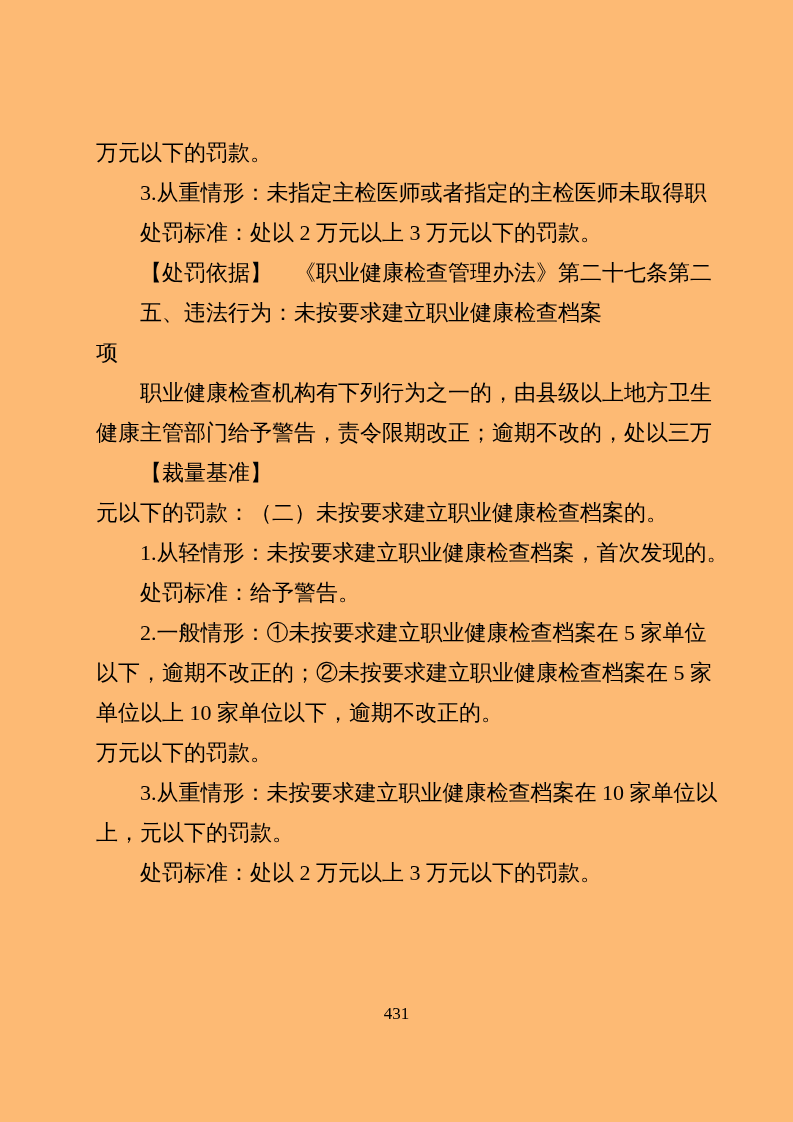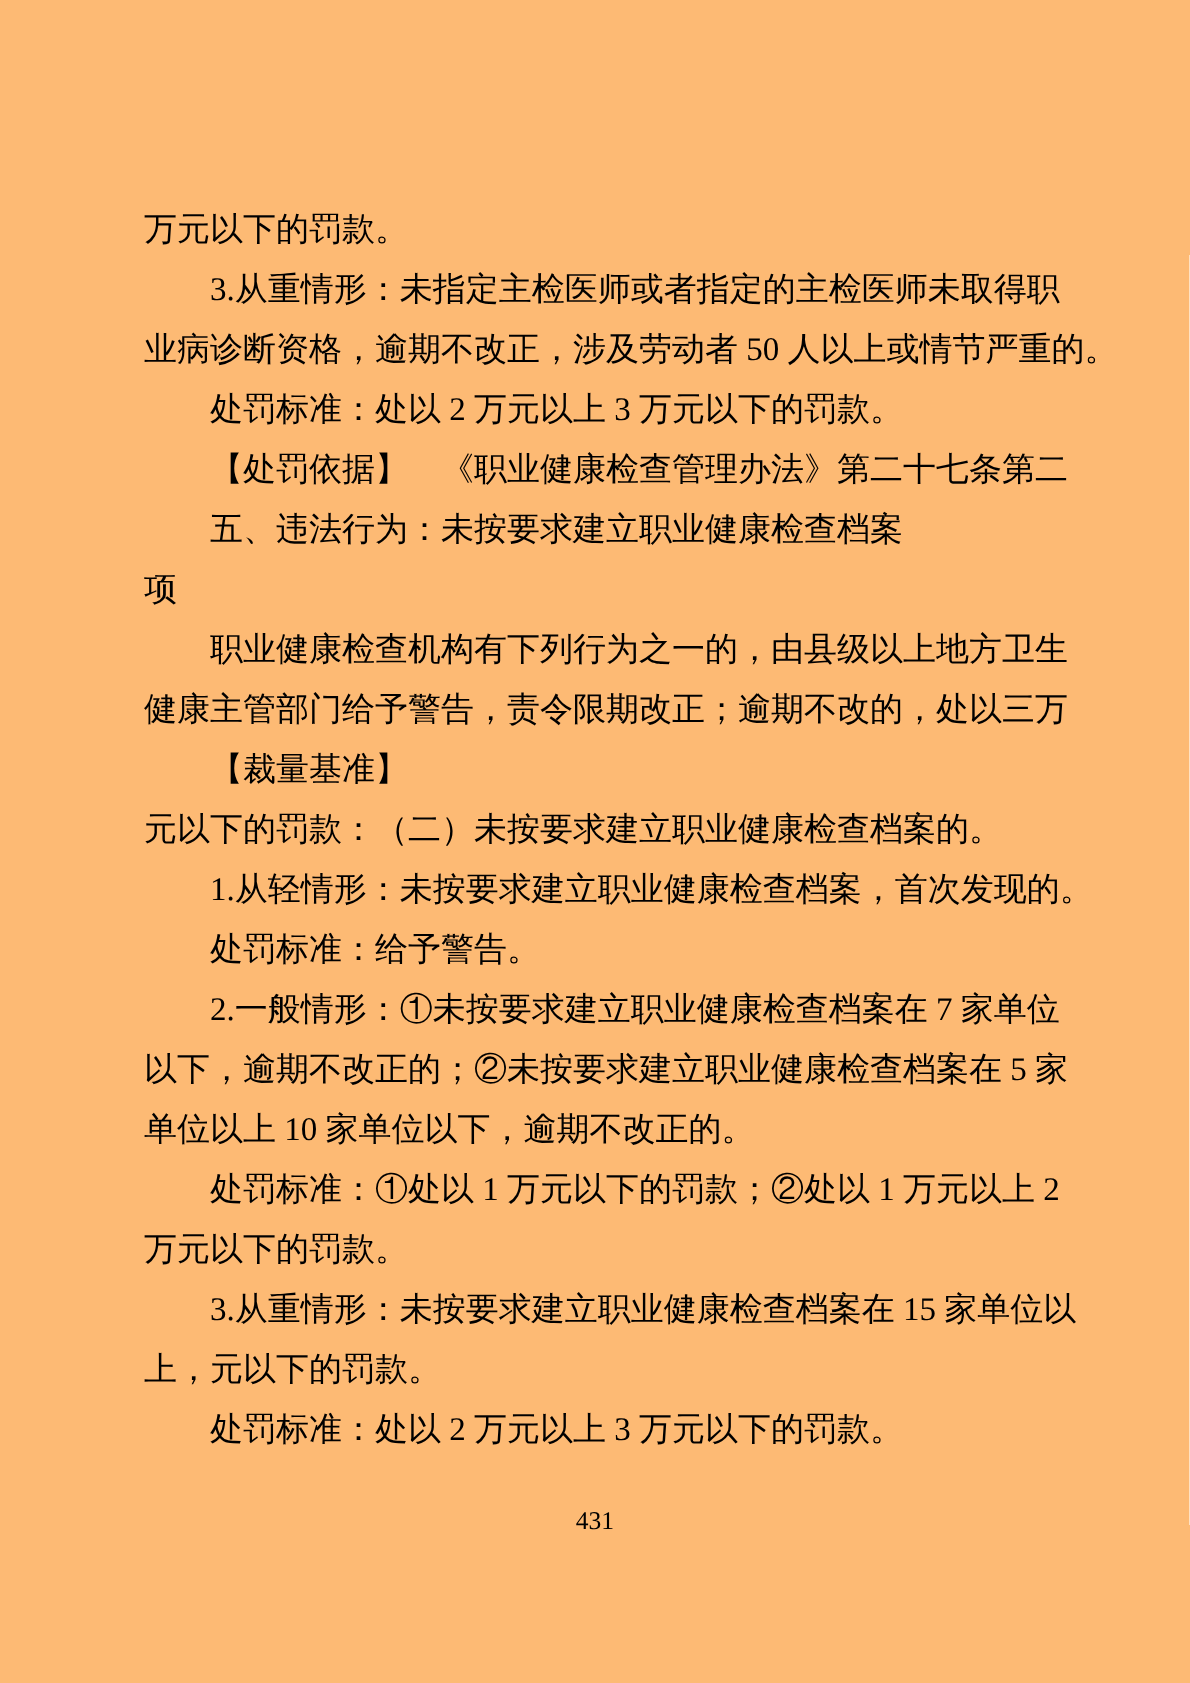--- a/index.html
+++ b/index.html
@@ -49,21 +49,20 @@
 </head>
 <body>
 
 <div class="page">
   <div class="content">
 
     <p class="line"><span>万元以下的罚款。</span></p>
 
     <p class="line in"><b>3.从重情形：</b><span>未指定主检医师或者指定的主检医师未取得职</span></p>
 
-    <p class="line"><span>业病诊断资格，逾期不改正，涉及劳动者 50 人以上或情节严重的。</span></p>
 
     <p class="line in"><b>处罚标准：</b><span>处以 2 万元以上 3 万元以下的罚款。</span></p>
 
     <p class="line in"><b>【处罚依据】</b><span>　《职业健康检查管理办法》第二十七条第二</span></p>
 
     <p class="line in"><span>五、违法行为：未按要求建立职业健康检查档案</span></p>
 
     <p class="line"><span>项</span></p>
 
     <p class="line in"><span>职业健康检查机构有下列行为之一的，由县级以上地方卫生</span></p>
@@ -71,31 +70,30 @@
     <p class="line"><span>健康主管部门给予警告，责令限期改正；逾期不改的，处以三万</span></p>
 
     <p class="line in"><b>【裁量基准】</b></p>
 
     <p class="line"><span>元以下的罚款：（二）未按要求建立职业健康检查档案的。</span></p>
 
     <p class="line in"><b>1.从轻情形：</b><span>未按要求建立职业健康检查档案，首次发现的。</span></p>
 
     <p class="line in"><b>处罚标准：</b><span>给予警告。</span></p>
 
-    <p class="line in"><b>2.一般情形：</b><span>①未按要求建立职业健康检查档案在 7 家单位</span></p>
+    <p class="line in"><b>2.一般情形：</b><span>①未按要求建立职业健康检查档案在 5 家单位</span></p>
 
     <p class="line"><span>以下，逾期不改正的；②未按要求建立职业健康检查档案在 5 家</span></p>
 
     <p class="line"><span>单位以上 10 家单位以下，逾期不改正的。</span></p>
 
-    <p class="line in"><b>处罚标准：</b><span>①处以 1 万元以下的罚款；②处以 1 万元以上 2</span></p>
 
     <p class="line"><span>万元以下的罚款。</span></p>
 
-    <p class="line in"><b>3.从重情形：</b><span>未按要求建立职业健康检查档案在 15 家单位以</span></p>
+    <p class="line in"><b>3.从重情形：</b><span>未按要求建立职业健康检查档案在 10 家单位以</span></p>
 
     <p class="line"><span>上，元以下的罚款。</span></p>
 
     <p class="line in"><b>处罚标准：</b><span>处以 2 万元以上 3 万元以下的罚款。</span></p>
 
   </div>
 
   <div class="footer">
     <span>431</span>
   </div>

